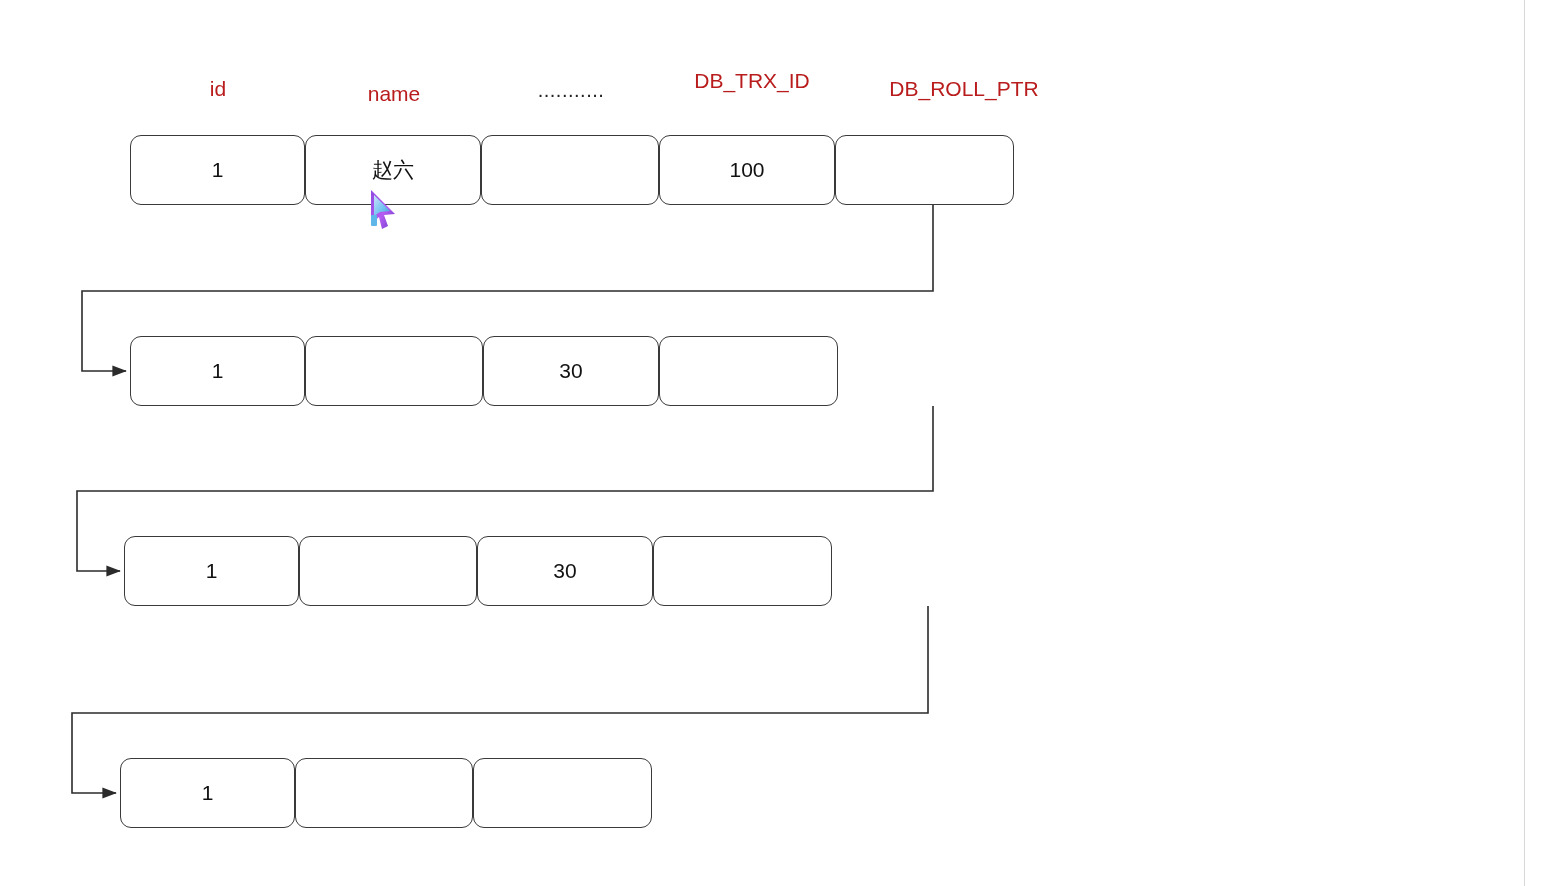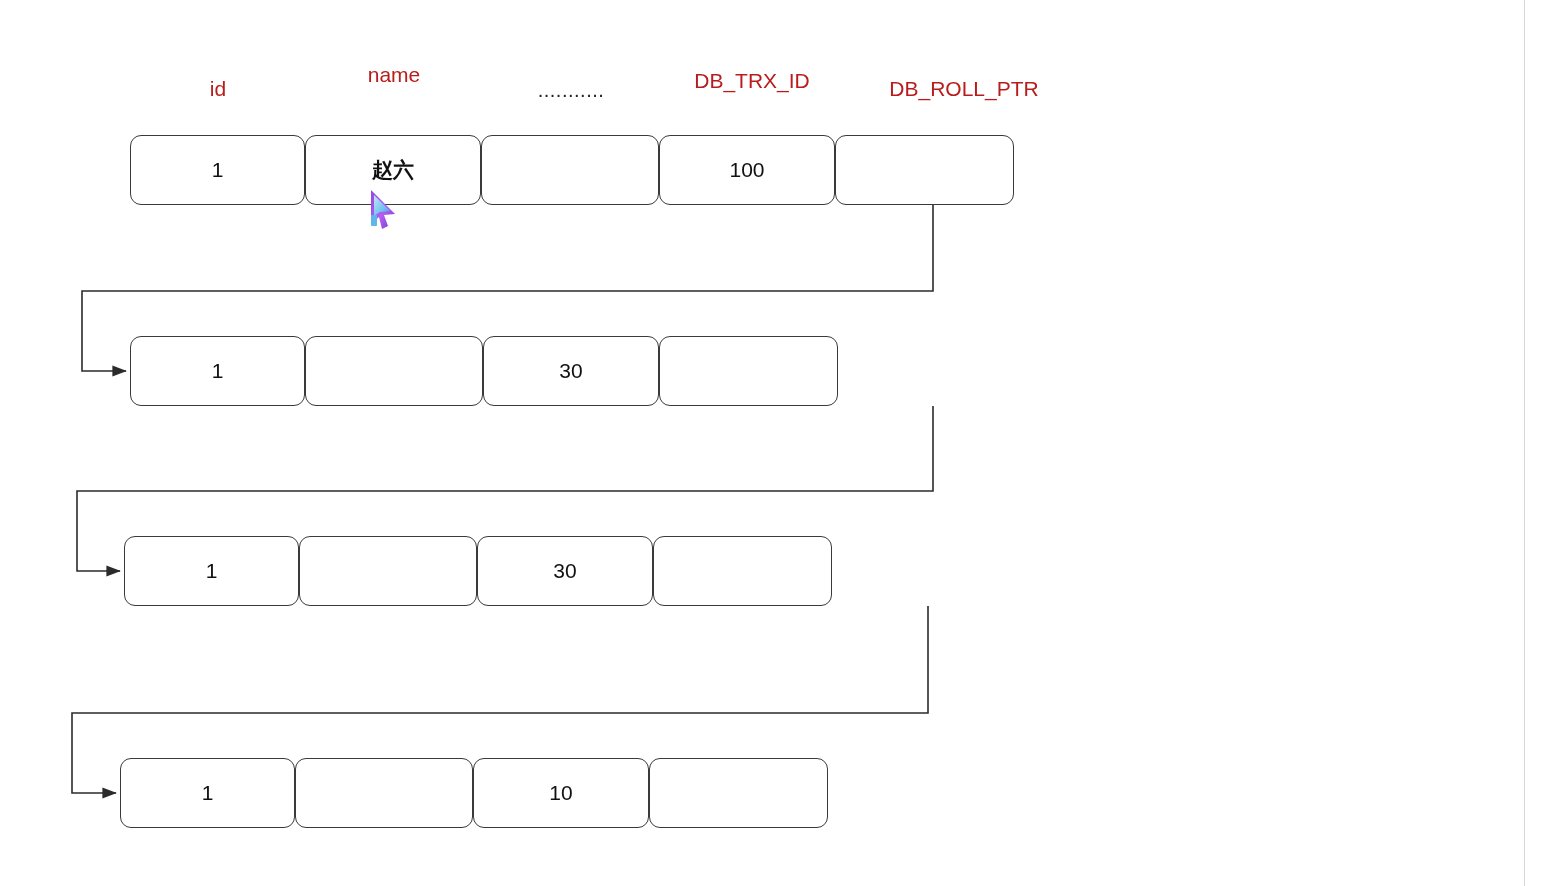--- a/index.html
+++ b/index.html
@@ -60,21 +60,21 @@
     background: #ffffff;
     display: flex;
     align-items: center;
     justify-content: center;
     font-size: 21px;
     color: #111111;
     height: 70px;
     position: relative;
   }
   .cell-id       { width: 175px; }
-  .cell-name     { width: 176px; font-weight: bold; }
+  .cell-name     { width: 176px; }
   .cell-dots     { width: 178px; }
   .cell-trx      { width: 176px; }
   .cell-ptr      { width: 179px; }
 
   
   #connectors {
     position: absolute;
     left: 0;
     top: 0;
     width: 1545px;
@@ -91,21 +91,21 @@
 </style>
 </head>
 <body>
 
 <div id="canvas">
 
   <div class="page-divider"></div>
 
   <div class="col-header" style="left:130px; top:78px; width:176px;">id</div>
 
-  <div class="col-header" style="left:306px; top:64px; width:176px;">name</div>
+  <div class="col-header" style="left:306px; top:83px; width:176px;">name</div>
 
   <div class="col-header dots" style="left:482px; top:80px; width:178px;">...........</div>
 
   <div class="col-header" style="left:662px; top:70px; width:180px;">DB_TRX_ID</div>
 
   <div class="col-header" style="left:872px; top:78px; width:184px;">DB_ROLL_PTR</div>
 
   <svg id="connectors" viewBox="0 0 1545 886" xmlns="http://www.w3.org/2000/svg">
     <defs>
       <marker id="arrowhead" markerWidth="9" markerHeight="7" refX="8.5" refY="3.5" orient="auto">
@@ -138,21 +138,20 @@
   <div class="record-row" style="left:124px; top:536px;">
     <div class="cell cell-id">1</div>
     <div class="cell cell-dots"></div>
     <div class="cell cell-trx">30</div>
     <div class="cell cell-ptr"></div>
   </div>
 
   <div class="record-row" style="left:120px; top:758px;">
     <div class="cell cell-id">1</div>
     <div class="cell cell-dots"></div>
-    <div class="cell cell-trx">10</div>
     <div class="cell cell-ptr"></div>
   </div>
 
   <svg class="cursor" id="mouse-cursor" viewBox="0 0 40 50" xmlns="http://www.w3.org/2000/svg" style="left: 368px; top: 188px;">
     <defs>
       <linearGradient id="curGradA" x1="0" y1="0" x2="1" y2="1">
         <stop offset="0%" stop-color="#8f4be0"></stop>
         <stop offset="55%" stop-color="#b55cf2"></stop>
         <stop offset="100%" stop-color="#6a3bc8"></stop>
       </linearGradient>

